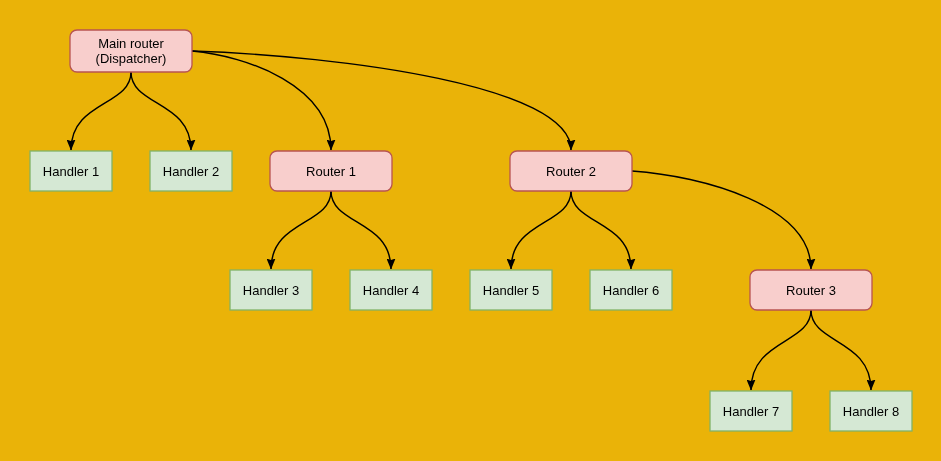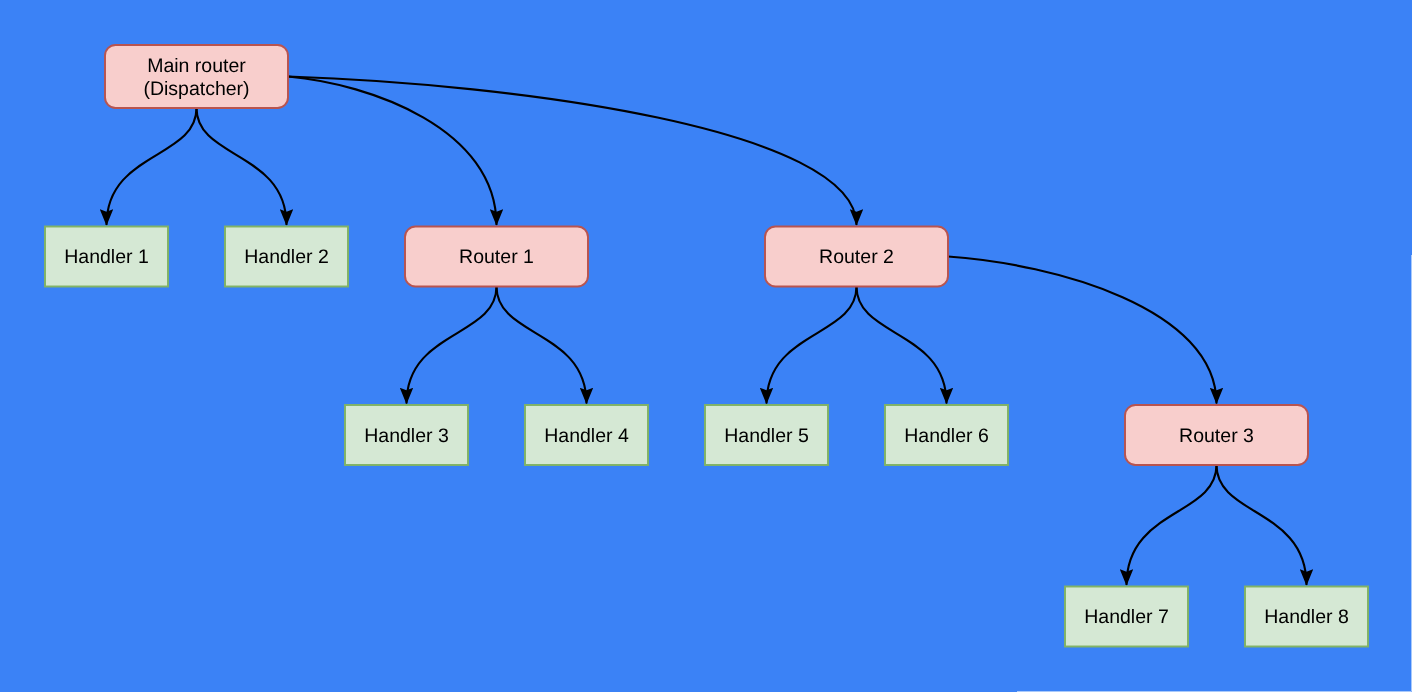--- a/index.html
+++ b/index.html
@@ -3,21 +3,21 @@
 <meta charset="utf-8">
 <style>
   html, body {
     margin: 0;
     padding: 0;
     background: #ffffff;
   }
   .canvas-wrap {
     width: 941px;
     height: 461px;
-    background: #3b82f6;
+    background: #eab308;
     overflow: hidden;
   }
   svg {
     display: block;
     font-family: "Liberation Sans", "DejaVu Sans", sans-serif;
   }
   text {
     font-size: 13px;
   }
 </style>

